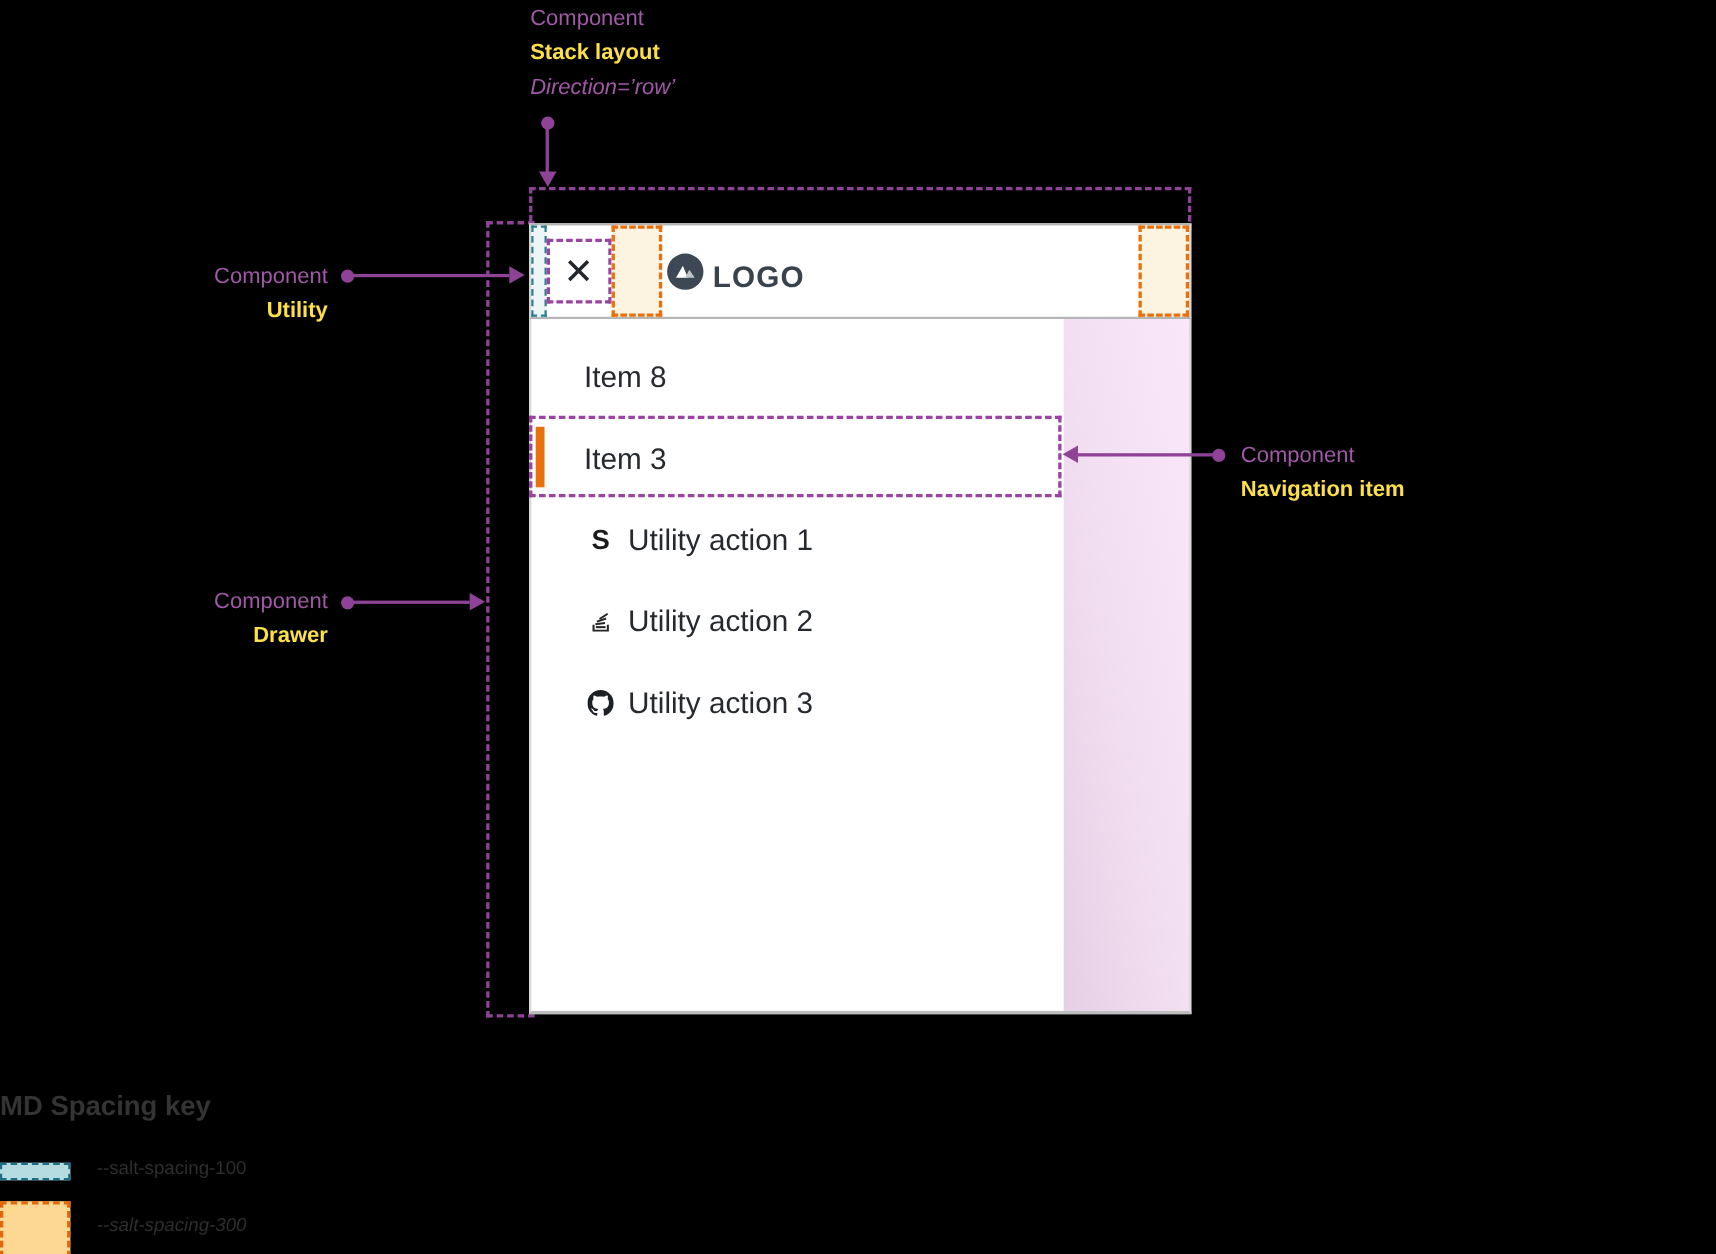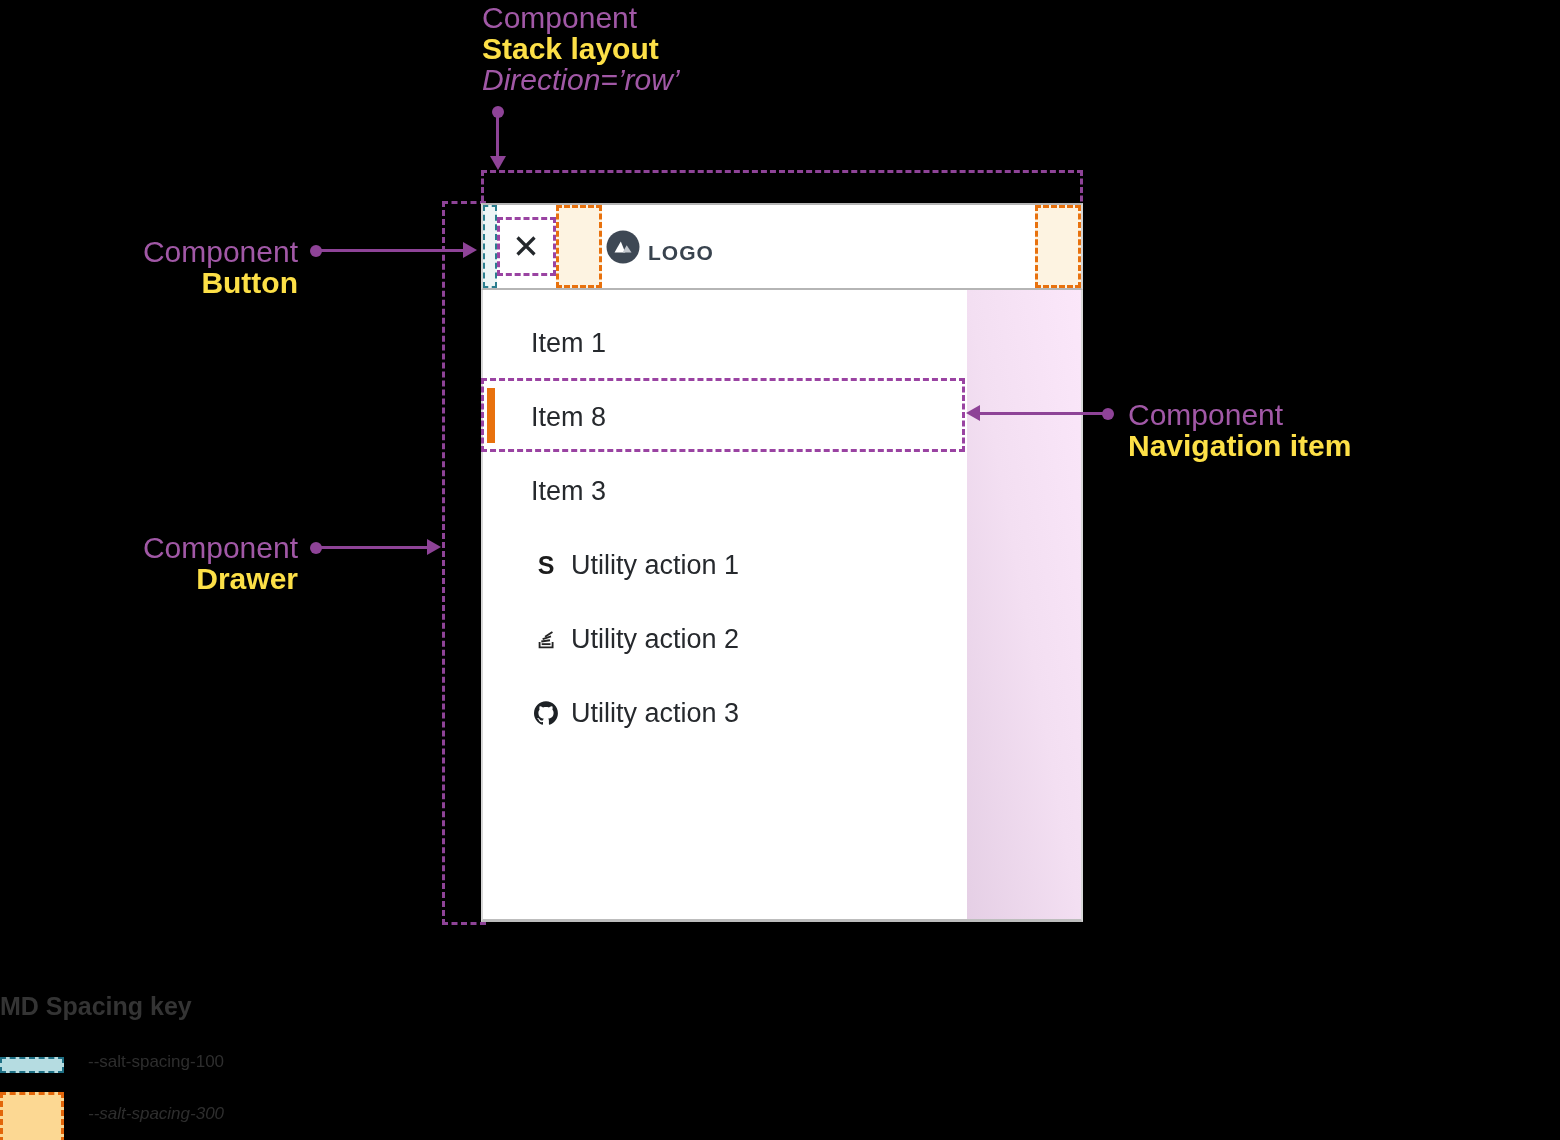--- a/index.html
+++ b/index.html
@@ -17,21 +17,21 @@
        border-left:2px solid #d4d4d4;border-right:2px solid #d4d4d4;box-sizing:border-box;z-index:5;}
   .teal-strip{position:absolute;left:0px;top:0px;width:14px;height:83px;
        background:#edf5f6;border:2px dashed #2b7e8f;box-sizing:border-box;}
   .btn-box{position:absolute;left:14px;top:12px;width:59px;height:59px;
        border:3px dashed #9a43a2;box-sizing:border-box;}
   .x-btn{position:absolute;left:31px;top:29px;width:24px;height:24px;cursor:pointer;}
   .orange-box{position:absolute;top:0px;width:46px;height:83px;background:#fdf3e1;
        border:3px dashed #e8710d;box-sizing:border-box;}
   .orange-a{left:73px;} .orange-b{left:552px;}
   .logo{position:absolute;left:123px;top:0px;height:83px;display:flex;align-items:center;gap:8px;}
-  .logo-text{font-size:21px;font-weight:700;letter-spacing:1px;color:#39434e;margin-top:12px;}
+  .logo-text{font-size:27px;font-weight:700;letter-spacing:1px;color:#39434e;margin-top:12px;}
 
   
   .body{position:absolute;left:481px;top:290px;width:602px;height:632px;background:#fff;
         border-left:2px solid #d8d8d8;border-right:2px solid #d8d8d8;border-bottom:3px solid #bdbdbd;
         box-sizing:border-box;z-index:4;}
   .pink-strip{position:absolute;left:967px;top:290px;width:114px;height:629px;z-index:5;
         background:linear-gradient(80deg,#e5cfe5 0%,#f3dff2 50%,#fbe7fa 100%);}
   .navlist{position:absolute;left:483px;top:306px;width:482px;z-index:6;}
   .navrow{position:relative;height:74px;display:flex;align-items:center;cursor:pointer;}
   .navrow .lbl{margin-left:48px;font-size:27px;color:#26292d;}
@@ -47,21 +47,21 @@
   .hline{position:absolute;height:3px;background:#8e4397;z-index:8;}
   .vline{position:absolute;width:3px;background:#8e4397;z-index:8;}
   .arr-right{position:absolute;width:0;height:0;border-top:8px solid transparent;
         border-bottom:8px solid transparent;border-left:14px solid #8e4397;z-index:8;}
   .arr-left{position:absolute;width:0;height:0;border-top:8px solid transparent;
         border-bottom:8px solid transparent;border-right:14px solid #8e4397;z-index:8;}
   .arr-down{position:absolute;width:0;height:0;border-left:8px solid transparent;
         border-right:8px solid transparent;border-top:14px solid #8e4397;z-index:8;}
 
   
-  .ann{position:absolute;font-size:30px;line-height:31px;color:#a158a6;z-index:9;}
+  .ann{position:absolute;font-size:20px;line-height:31px;color:#a158a6;z-index:9;}
   .ann .b{font-weight:700;color:#fde047;}
   .ann .i{font-style:italic;}
   .ann-right{text-align:right;}
 
   
   .legend-title{position:absolute;left:0px;top:992px;font-size:25px;font-weight:700;color:#343434;z-index:9;}
   .legend-label{position:absolute;left:88px;font-size:17px;color:#2e2e2e;z-index:9;}
   .sw{position:absolute;left:0px;box-sizing:border-box;z-index:9;}
   .sw-teal{top:1057px;width:64px;height:16px;background:#b5dce1;border:2px dashed #1e6f84;}
   .sw-orange{top:1092px;width:64px;height:60px;background:#fcd893;border:3px dashed #e2660a;}
@@ -71,23 +71,20 @@
 
 <div id="canvas">
 
   <div class="spec-rect rect-stack"></div>
   <div class="spec-rect rect-drawer"></div>
 
   <div class="body"></div>
   <div class="pink-strip"></div>
 
   <div class="navlist">
-    <div class="navrow">
-      <span class="lbl">Item 1</span>
-    </div>
     <div class="navrow">
       <span class="lbl">Item 8</span>
     </div>
     <div class="navrow">
       <span class="lbl">Item 3</span>
     </div>
     <div class="navrow utilrow">
       <span class="icon">
           <span class="s-glyph">S</span>
         </span>
@@ -155,21 +152,21 @@
   <div class="arr-left" style="left:966px;top:405px;"></div>
 
   <div class="ann" style="left:482px;top:2px;">
     <div>Component</div>
     <div class="b">Stack layout</div>
     <div class="i">Direction=’row’</div>
   </div>
 
   <div class="ann ann-right" style="left:60px;top:236px;width:238px;">
     <div>Component</div>
-    <div class="b">Button</div>
+    <div class="b">Utility</div>
   </div>
 
   <div class="ann ann-right" style="left:60px;top:532px;width:238px;">
     <div>Component</div>
     <div class="b">Drawer</div>
   </div>
 
   <div class="ann" style="left:1128px;top:399px;">
     <div>Component</div>
     <div class="b">Navigation item</div>

